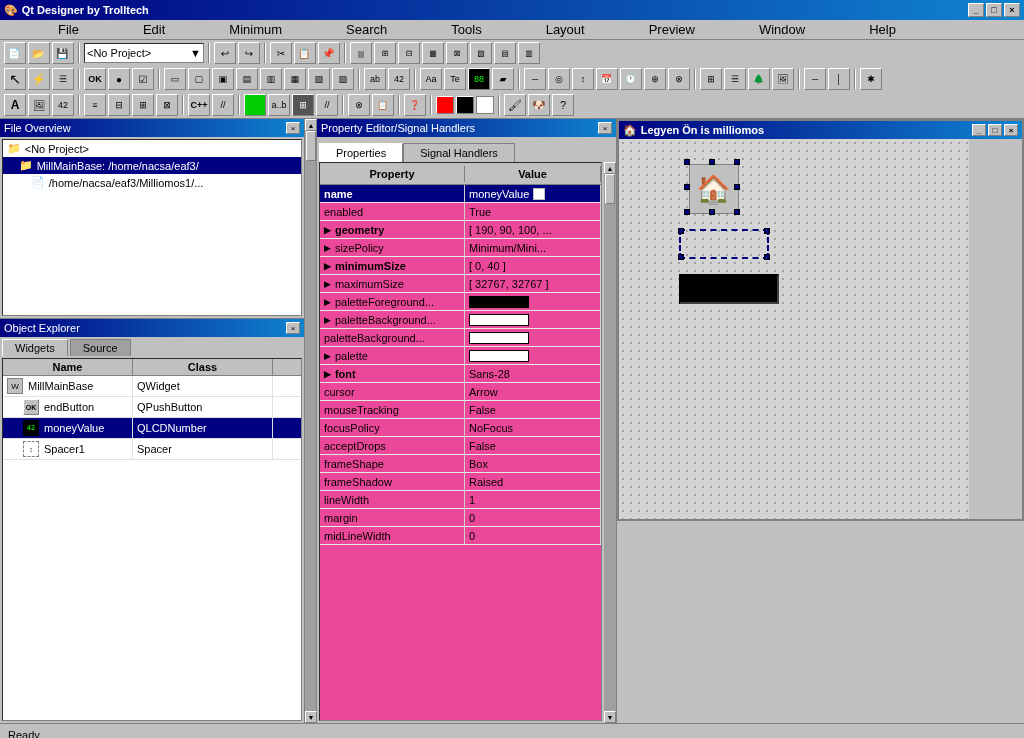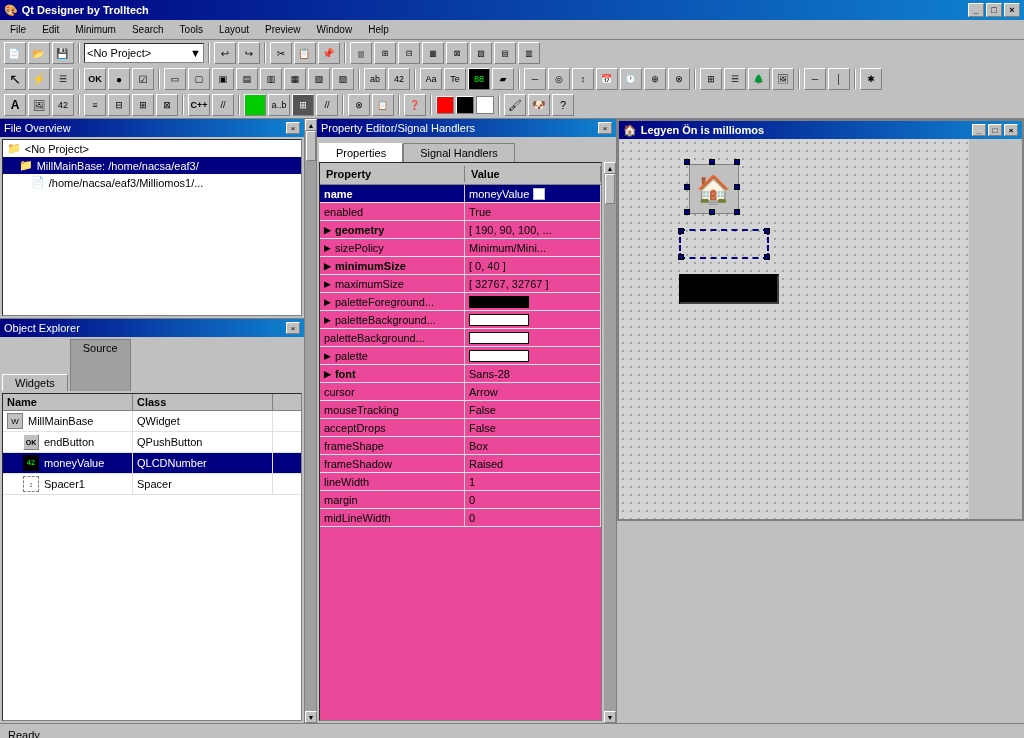--- a/index.html
+++ b/index.html
@@ -33,21 +33,22 @@
       background: #c0c0c0;
       height: 20px;
       display: flex;
       align-items: center;
       padding: 0 2px;
       border-bottom: 1px solid #808080;
     }
     .menu-item {
       padding: 2px 8px;
       cursor: pointer;
-      font-size: 10px;
+      font-size: 13px;
+      margin-left: 48px;
     }
 
     
     .toolbar-area {
       background: #c0c0c0;
       border-bottom: 1px solid #808080;
     }
     .toolbar-row {
       display: flex;
       align-items: center;
@@ -77,20 +78,21 @@
       font-size: 11px;
       width: 120px;
       display: flex; align-items: center; justify-content: space-between;
     }
 
     
     .main-layout {
       display: flex;
       height: calc(738px - 20px - 20px - 72px - 22px);
       background: #c0c0c0;
+      text-align: center;
     }
 
     
     .left-panel {
       width: 305px;
       display: flex;
       flex-direction: column;
       border-right: 1px solid #808080;
     }
 
@@ -157,21 +159,20 @@
       border-bottom: none;
       background: #c0c0c0;
       cursor: pointer;
       font-size: 11px;
     }
     .tab.active {
       background: #c0c0c0;
       border-color: #ffffff #808080 #c0c0c0 #ffffff;
       position: relative;
       z-index: 1;
-      margin-top: 35px;
     }
     .tab.inactive {
       background: #a0a0a0;
       border-color: #808080;
     }
     .obj-table {
       flex: 1;
       background: white;
       border: 1px inset #808080;
       margin: 2px;
@@ -727,20 +728,24 @@
           <div class="prop-row">
             <div class="prop-cell prop-name-cell">cursor</div>
             <div class="prop-cell prop-value-cell">Arrow</div>
           </div>
 
           <div class="prop-row">
             <div class="prop-cell prop-name-cell">mouseTracking</div>
             <div class="prop-cell prop-value-cell">False</div>
           </div>
 
+          <div class="prop-row">
+            <div class="prop-cell prop-name-cell">focusPolicy</div>
+            <div class="prop-cell prop-value-cell">NoFocus</div>
+          </div>
 
           <div class="prop-row">
             <div class="prop-cell prop-name-cell">acceptDrops</div>
             <div class="prop-cell prop-value-cell">False</div>
           </div>
 
           <div class="prop-row">
             <div class="prop-cell prop-name-cell">frameShape</div>
             <div class="prop-cell prop-value-cell">Box</div>
           </div>

